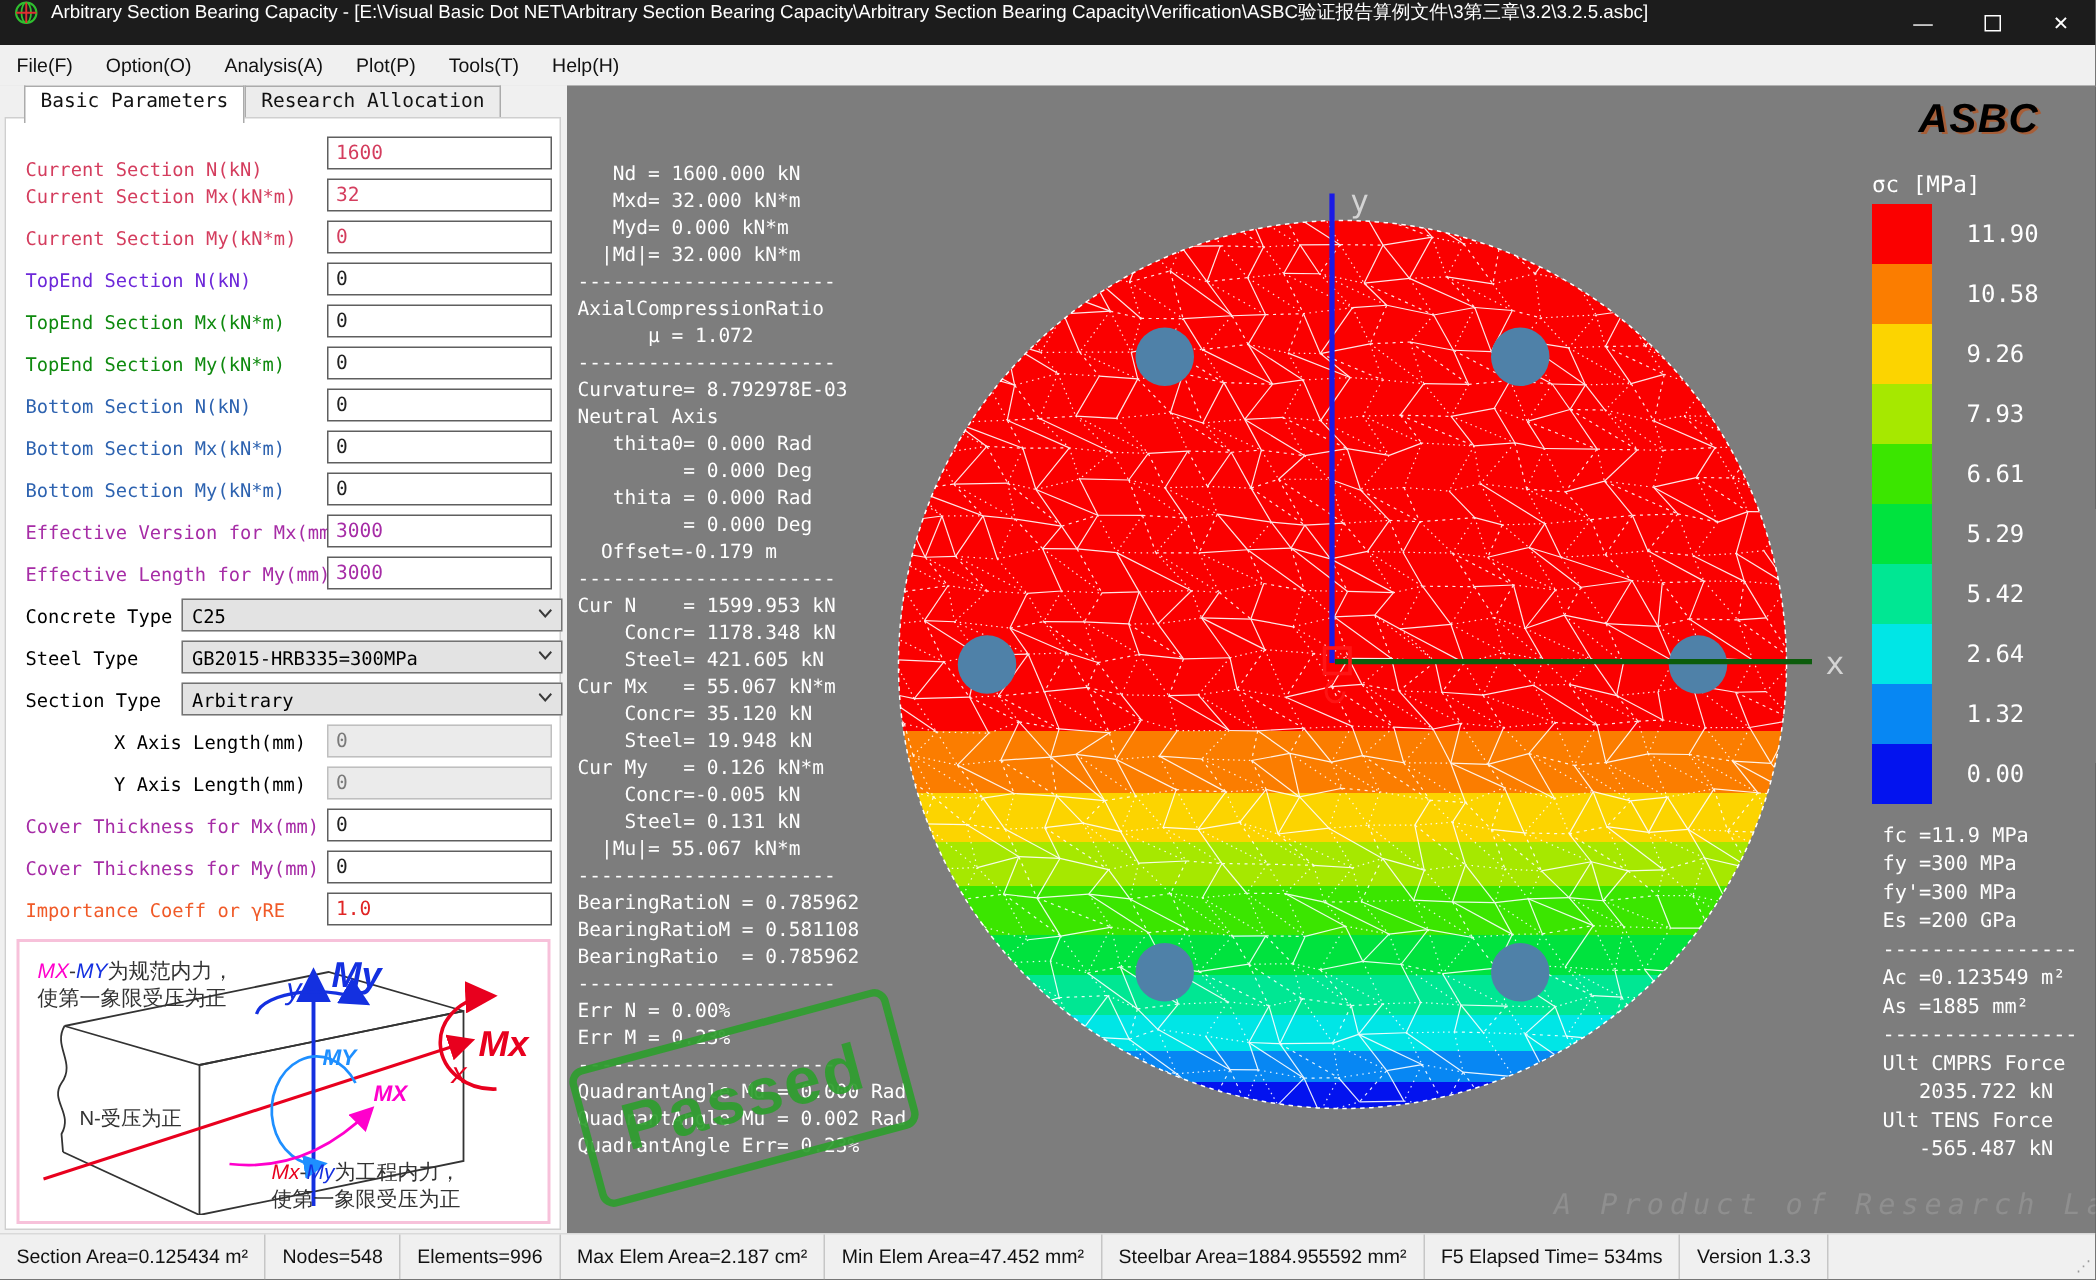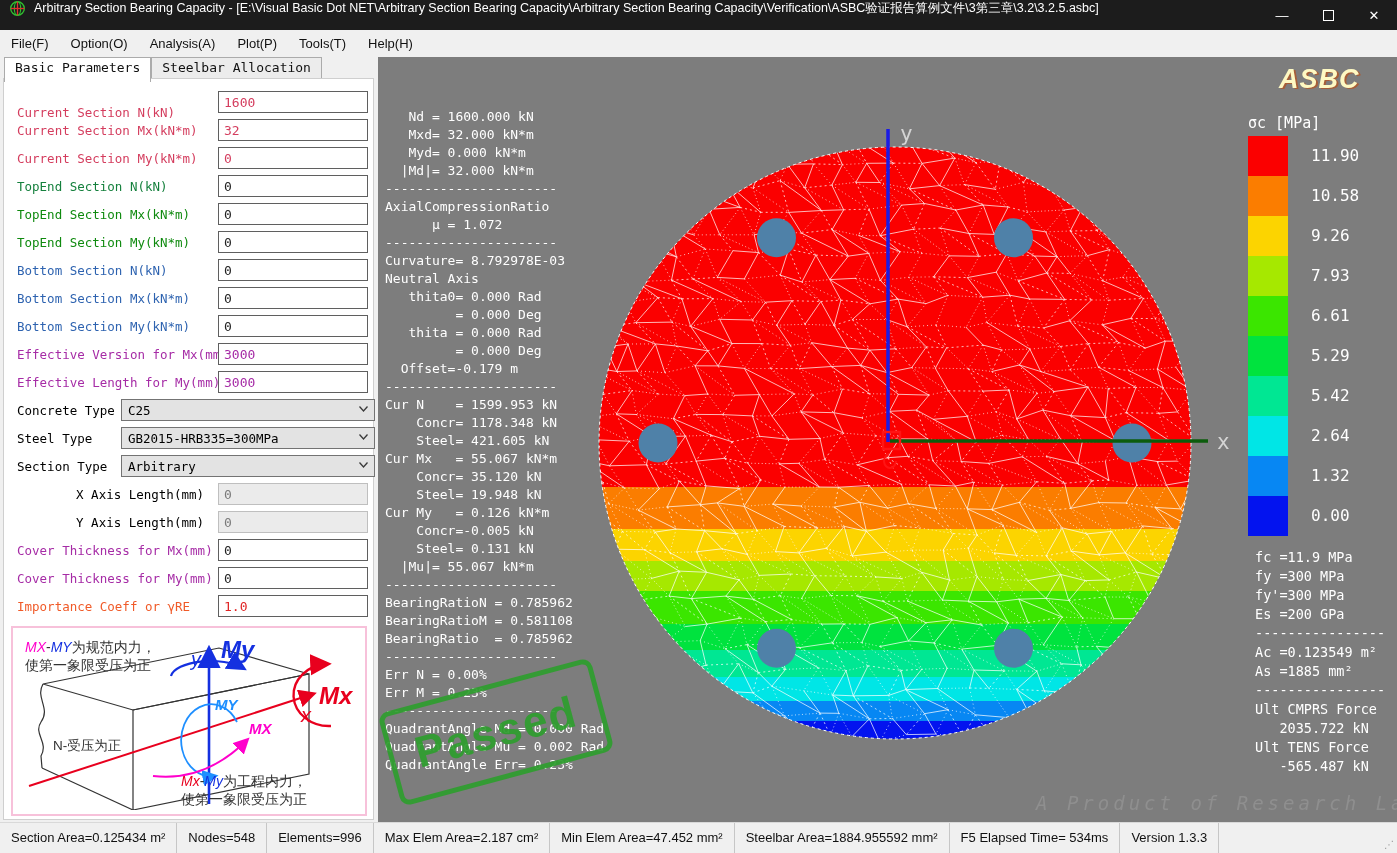--- a/index.html
+++ b/index.html
@@ -13,21 +13,21 @@
   .win-controls{position:absolute;right:0;top:0;height:30px;display:flex;}
   .wc{width:46px;height:30px;display:flex;align-items:center;justify-content:center;color:#fff;
       font-size:13px;cursor:default;}
   .maxbox{width:9px;height:9px;border:1.3px solid #fff;display:inline-block;}
   
   .menubar{position:absolute;left:0;top:30px;width:100%;height:27px;background:#f0f0f0;
            display:flex;align-items:center;border-bottom:1px solid #e2e2e2;}
   .menu-item{padding:0 11px;font-size:13px;color:#111;line-height:26px;}
   
   .left-panel{position:absolute;left:0;top:57px;width:378px;bottom:30px;background:#f0f0f0;}
-  .tabstrip{height:22px;display:flex;padding-left:4px;font-family:"DejaVu Sans Mono",monospace;}
+  .tabstrip{height:22px;display:flex;padding-left:16px;font-family:"DejaVu Sans Mono",monospace;}
   .tab{font-size:13px;padding:2px 10px 0 10px;border:1px solid #ababab;border-bottom:none;
        background:#ececec;color:#111;white-space:nowrap;}
   .tab.active{background:#ffffff;position:relative;z-index:2;height:22px;}
   .formbox{position:absolute;left:3px;right:4px;top:21px;bottom:3px;background:#fff;
            border:1px solid #cfcfcf;padding-top:9px;}
   .frow{height:28px;position:relative;display:flex;align-items:center;
         font-family:"DejaVu Sans Mono",monospace;}
   .flabel{font-size:12.5px;padding-left:13px;white-space:nowrap;}
   .flabel.right{padding-left:0;width:200px;text-align:right;}
   .frow input{position:absolute;left:214px;width:143px;height:18px;border:1px solid #5f5f5f;
@@ -41,21 +41,21 @@
   .diagram-box{margin:6px 0 0 7px;width:352px;height:186px;border:2px solid #f7c1da;
                background:#fff;position:relative;}
   
   .gray{position:absolute;left:378px;top:57px;right:0;bottom:30px;background:#7d7d7d;}
   pre.results{position:absolute;left:7px;top:51px;margin:0;color:#fff;
               font-family:"DejaVu Sans Mono",monospace;font-size:13px;line-height:18px;}
   pre.material{position:absolute;left:877px;top:491px;margin:0;color:#fff;
                font-family:"DejaVu Sans Mono",monospace;font-size:13.5px;line-height:19px;}
   #plot-svg{position:absolute;left:0;top:0;}
   .logo{position:absolute;left:901px;top:7px;font-weight:bold;font-style:italic;font-size:27px;
-        color:#fef9c3;letter-spacing:1px;text-shadow:2px 1px 0 rgba(200,70,0,.55);}
+        color:#000000;letter-spacing:1px;text-shadow:2px 1px 0 rgba(200,70,0,.55);}
   .legend{position:absolute;left:870px;top:57px;}
   .legend-title{color:#fff;font-family:"DejaVu Sans Mono",monospace;font-size:15px;margin-bottom:4px;}
   .lrow{display:flex;height:40px;}
   .sw{width:40px;height:40px;}
   .lv{margin-left:23px;line-height:40px;color:#fff;font-family:"DejaVu Sans Mono",monospace;font-size:16px;}
   .watermark{position:absolute;left:658px;top:735px;color:#8f8f8f;font-style:italic;
              font-family:"DejaVu Sans Mono",monospace;font-size:19px;letter-spacing:4px;white-space:nowrap;}
   .stamp{position:absolute;left:8px;top:627px;width:210px;height:86px;border:5px solid #2f9e2f;
          border-radius:10px;color:#2f9e2f;font-weight:bold;font-size:44px;letter-spacing:2px;
          display:flex;align-items:center;justify-content:center;transform:rotate(-15deg);
@@ -93,38 +93,38 @@
     <div class="menu-item">Option(O)</div>
     <div class="menu-item">Analysis(A)</div>
     <div class="menu-item">Plot(P)</div>
     <div class="menu-item">Tools(T)</div>
     <div class="menu-item">Help(H)</div>
   </div>
 
   <div class="left-panel">
     <div class="tabstrip">
       <div class="tab active">Basic Parameters</div>
-      <div class="tab">Steelbar Allocation</div>
+      <div class="tab">Research Allocation</div>
     </div>
     <div class="formbox">
 
       <div class="frow">
           <span class="flabel" style="color: rgb(212, 61, 94); margin-top: 20px;">Current Section N(kN)</span>
           <input value="1600" style="color: rgb(212, 61, 94);">
         </div>
       <div class="frow">
           <span class="flabel" style="color: rgb(212, 61, 94);">Current Section Mx(kN*m)</span>
           <input value="32" style="color: rgb(212, 61, 94);">
         </div>
       <div class="frow">
           <span class="flabel" style="color: rgb(212, 61, 94);">Current Section My(kN*m)</span>
           <input value="0" style="color: rgb(212, 61, 94);">
         </div>
       <div class="frow">
-          <span class="flabel" style="color: #15803d;">TopEnd Section N(kN)</span>
+          <span class="flabel" style="color: #6d28d9;">TopEnd Section N(kN)</span>
           <input value="0" style="color: rgb(34, 34, 34);">
         </div>
       <div class="frow">
           <span class="flabel" style="color: rgb(15, 138, 15);">TopEnd Section Mx(kN*m)</span>
           <input value="0" style="color: rgb(34, 34, 34);">
         </div>
       <div class="frow">
           <span class="flabel" style="color: rgb(15, 138, 15);">TopEnd Section My(kN*m)</span>
           <input value="0" style="color: rgb(34, 34, 34);">
         </div>

